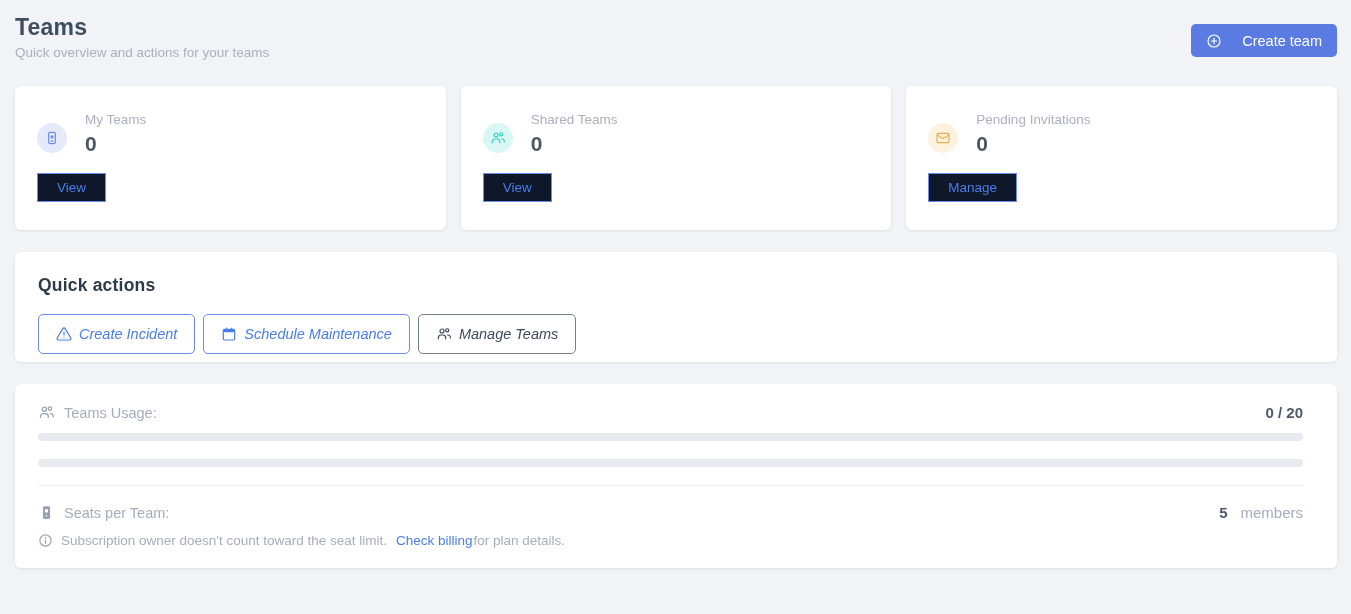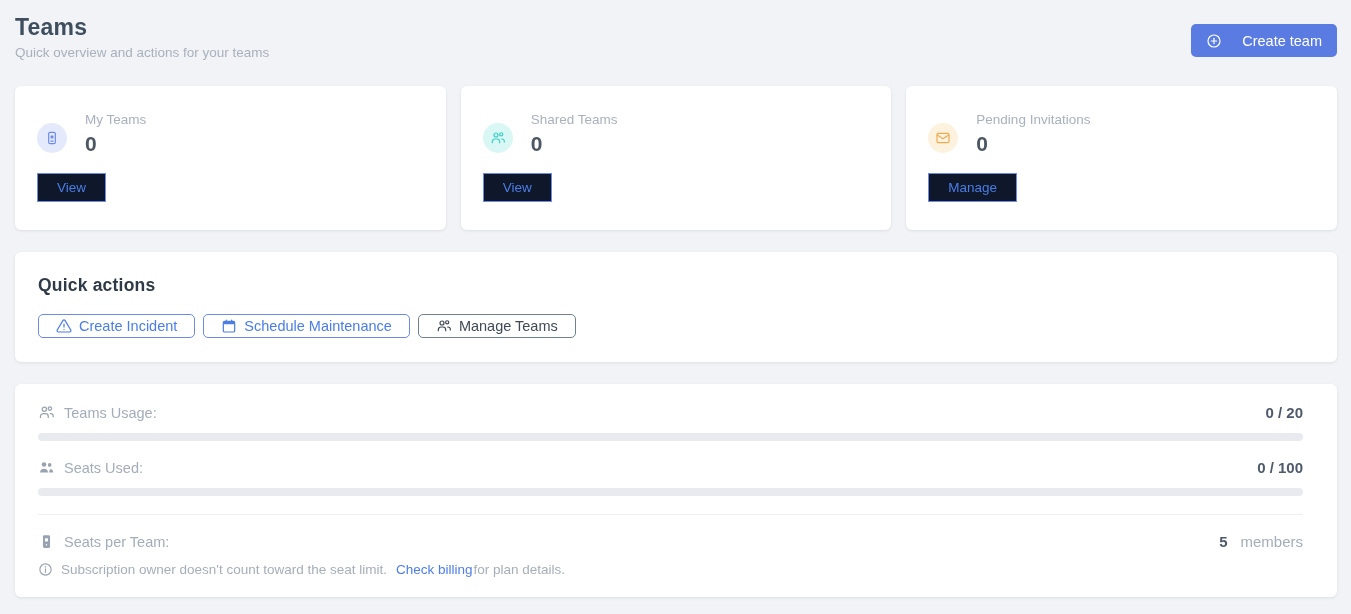--- a/index.html
+++ b/index.html
@@ -55,28 +55,28 @@
   }
 
   
   .panel {
     background: #ffffff; border-radius: 6px;
     box-shadow: 0 1px 3px rgba(40,50,70,.10);
     margin-top: 22px;
   }
 
   
-  .quick-actions { padding: 23px 24px 24px 23px; }
+  .quick-actions { padding: 23px 24px 8px 23px; }
   .qa-title { font-size: 17.5px; font-weight: 700; color: #2e3a47; letter-spacing: .2px; }
   .qa-buttons { display: flex; gap: 8px; margin-top: 18px; }
   .qa-btn {
     display: inline-flex; align-items: center; gap: 7px;
     background: #ffffff; border-radius: 5px;
-    height: 24px; padding: 0 17px;
-    font-size: 14.5px; font-family: inherit; cursor: pointer;
+    height: 40px; padding: 0 17px;
+    font-size: 14.5px; font-family: inherit; cursor: pointer; font-style: italic;
   }
   .qa-btn svg { width: 16px; height: 16px; }
   .qa-blue { border: 1px solid #6c8ae6; color: #4a7de6; }
   .qa-dark { border: 1px solid #727f8d; color: #3f4a57; }
 
   
   .usage { padding: 20px 34px 20px 23px; }
   .usage-line { display: flex; align-items: center; }
   .u-icon { display: inline-flex; color: #98a2b0; }
   .u-icon svg { width: 17px; height: 17px; }
@@ -228,32 +228,20 @@
         </span>
         <span class="u-label">Teams Usage:</span>
         <span class="u-value">0 / 20</span>
       </div>
       <div class="progress">
         <div class="progress-fill" style="width: 0%;"></div>
       </div>
     </div>
 
     <div>
-      <div class="usage-line">
-        <span class="u-icon">
-          <svg viewBox="0 0 24 24" fill="currentColor" stroke="none">
-            <circle cx="8.5" cy="7.8" r="3.2"></circle>
-            <path d="M2.8 19c0-3.2 2.6-5.3 5.7-5.3s5.7 2.1 5.7 5.3z"></path>
-            <circle cx="16.5" cy="8.3" r="2.6"></circle>
-            <path d="M15.6 19c.1-2.2 1-4.1 2.5-5 2 .5 3.3 2.5 3.4 5z"></path>
-          </svg>
-        </span>
-        <span class="u-label">Seats Used:</span>
-        <span class="u-value">0 / 100</span>
-      </div>
       <div class="progress">
         <div class="progress-fill" style="width: 0%;"></div>
       </div>
     </div>
 
     <hr class="u-divider">
 
     <div class="usage-line">
       <span class="u-icon">
         <svg viewBox="0 0 24 24" fill="currentColor" stroke="none">

